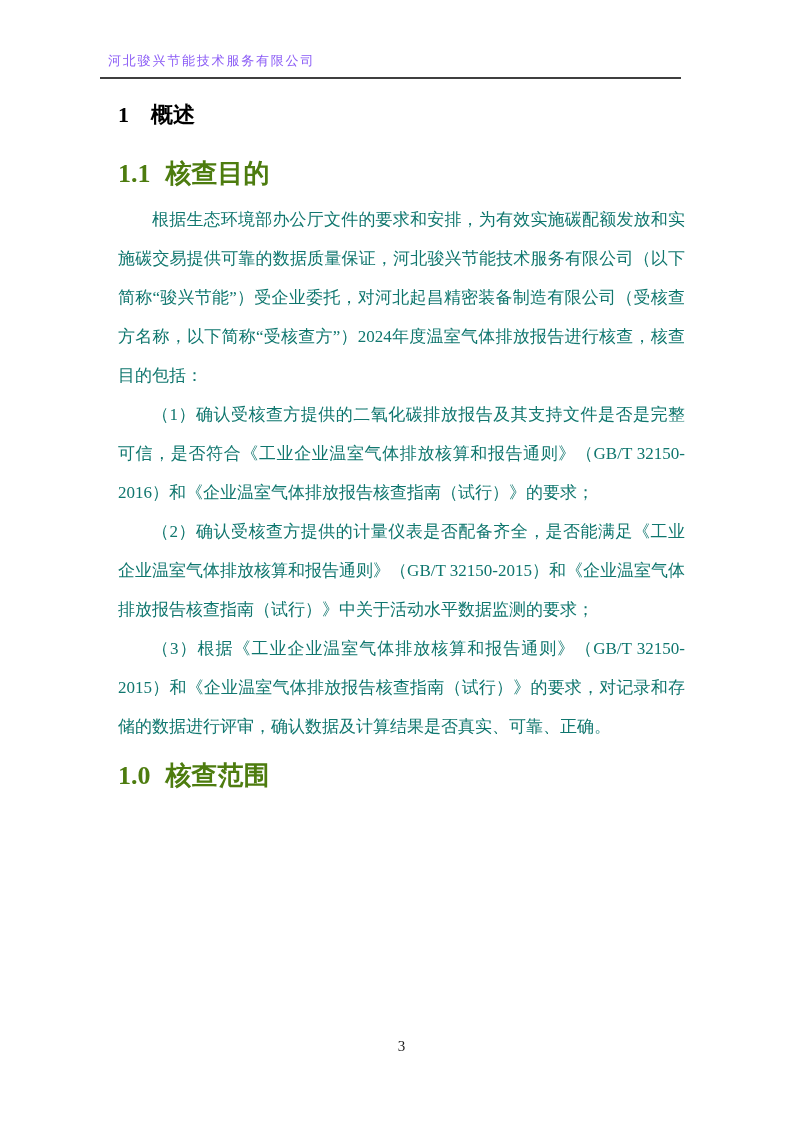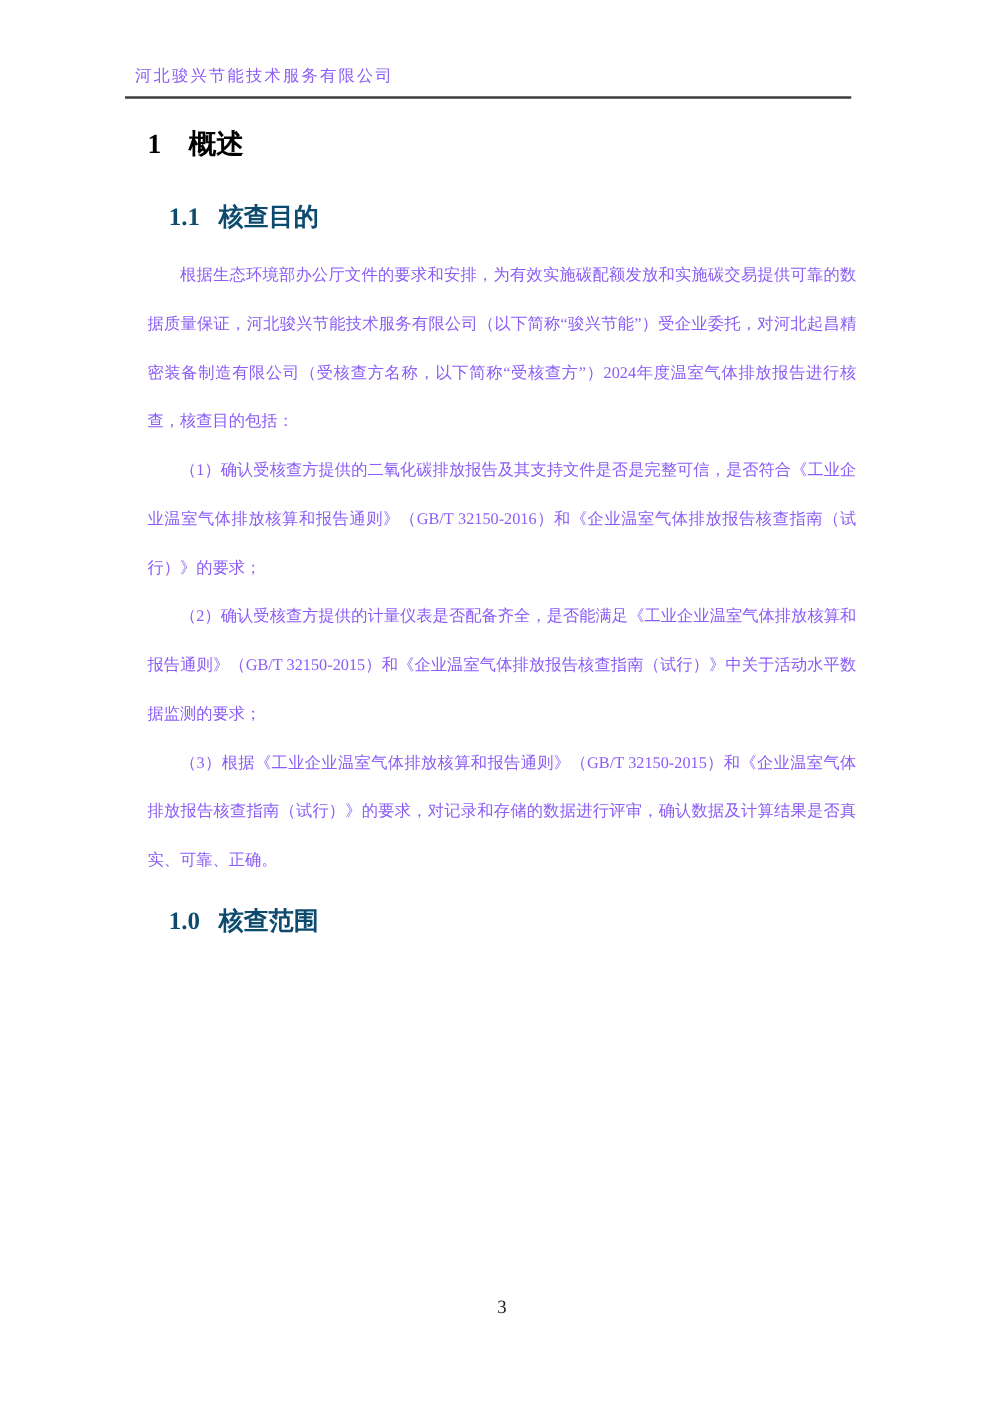--- a/index.html
+++ b/index.html
@@ -41,35 +41,35 @@
   }
   .h1 {
     margin: 100px 0 0 0;
     font-size: 22px;
     line-height: 30px;
     font-weight: 700;
     color: #000000;
   }
   .h1 .hnum { margin-right: 22px; }
   .h2 {
-    margin: 30px 0 12px 17px;
-    font-size: 20px;
+    margin: 30px 0 12px 0;
+    font-size: 26px;
     line-height: 28px;
     font-weight: 700;
-    color: #0c4a6e;
+    color: #4d7c0f;
   }
   .h2 .hnum { margin-right: 15px; }
   .h2.mt-sm { margin-top: 16px; }
   .para {
     margin: 0;
-    font-size: 13px;
+    font-size: 17px;
     line-height: 39px;
     text-align: justify;
     text-indent: 2em;
-    color: #8b5cf6;
+    color: #0f766e;
   }
   
   .page-number {
     position: absolute;
     top: 1038px;
     left: 118px;
     width: 567px;
     text-align: center;
     font-size: 15px;
     color: #1b1b1b;

